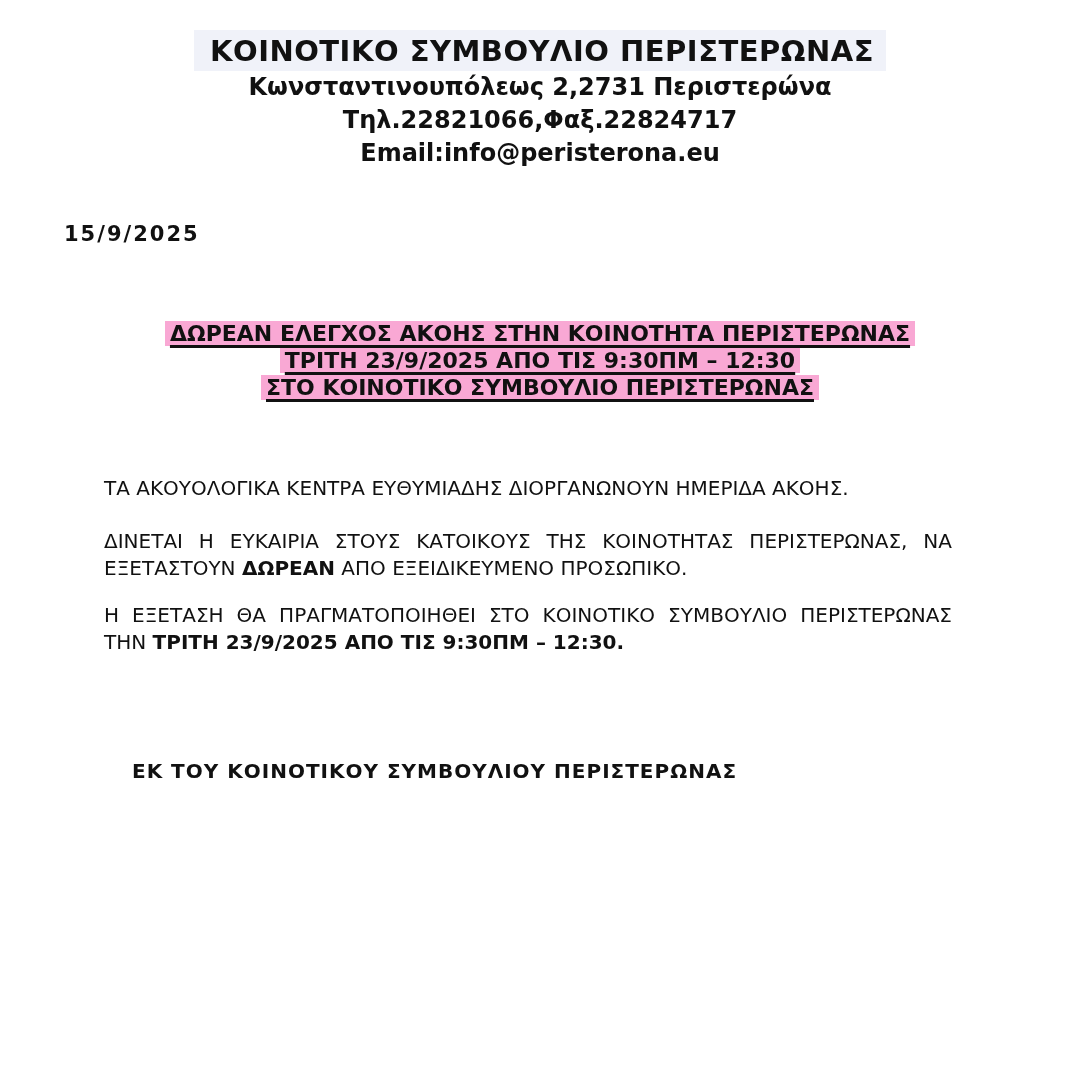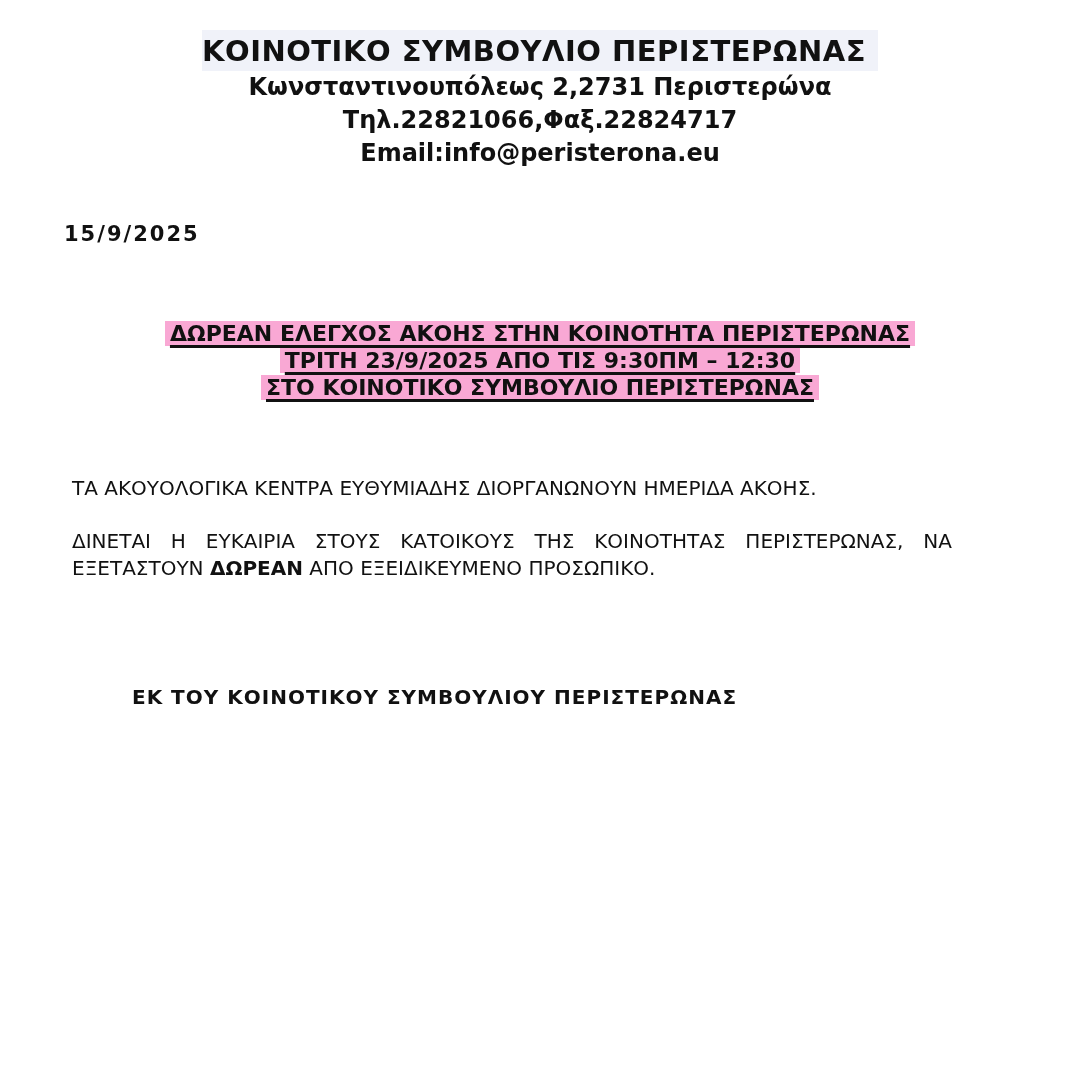--- a/index.html
+++ b/index.html
@@ -15,21 +15,21 @@
     padding-top: 30px;
     overflow: hidden;
   }
   .header { text-align: center; }
   .org-name {
     display: inline-block;
     font-size: 29px;
     font-weight: bold;
     letter-spacing: 0.5px;
     background: #f0f2f9;
-    padding: 3px 12px 2px 0;
+    padding: 3px 12px 2px 16px;
     line-height: 36px;
   }
   .header-line {
     font-size: 24px;
     line-height: 33px;
     font-weight: bold;
   }
   .date-line {
     margin: 52px 0 0 64px;
     font-size: 21px;
@@ -46,21 +46,21 @@
   }
   .title-line { display: block; }
   .title-line > span {
     background: #f9a8d4;
     padding: 0 5px;
     text-decoration: underline;
     text-decoration-thickness: 2.5px;
     text-underline-offset: 4px;
   }
   .content {
-    margin: 74px 128px 0 72px;
+    margin: 74px 128px 0 104px;
     font-size: 20px;
     line-height: 27px;
     text-align: justify;
   }
   .content p { margin: 0; }
   .para-2 { margin-top: 26px !important; }
   .para-3 { margin-top: 20px !important; }
   .bold-inline { font-weight: bold; }
   .footer-line {
     margin: 102px 0 0 132px;
@@ -98,17 +98,20 @@
     </span>
   </div>
 
   <div class="content">
     <p class="para-1">
       <span>ΤΑ ΑΚΟΥΟΛΟΓΙΚΑ ΚΕΝΤΡΑ ΕΥΘΥΜΙΑΔΗΣ ΔΙΟΡΓΑΝΩΝΟΥΝ ΗΜΕΡΙΔΑ ΑΚΟΗΣ.</span>
     </p>
     <p class="para-2">
       <span>ΔΙΝΕΤΑΙ Η ΕΥΚΑΙΡΙΑ ΣΤΟΥΣ ΚΑΤΟΙΚΟΥΣ ΤΗΣ ΚΟΙΝΟΤΗΤΑΣ ΠΕΡΙΣΤΕΡΩΝΑΣ, ΝΑ ΕΞΕΤΑΣΤΟΥΝ </span><span class="bold-inline">ΔΩΡΕΑΝ</span><span> ΑΠΟ ΕΞΕΙΔΙΚΕΥΜΕΝΟ ΠΡΟΣΩΠΙΚΟ.</span>
     </p>
+    <p class="para-3">
+      <span>Η ΕΞΕΤΑΣΗ ΘΑ ΠΡΑΓΜΑΤΟΠΟΙΗΘΕΙ ΣΤΟ ΚΟΙΝΟΤΙΚΟ ΣΥΜΒΟΥΛΙΟ ΠΕΡΙΣΤΕΡΩΝΑΣ ΤΗΝ </span><span class="bold-inline">ΤΡΙΤΗ 23/9/2025 ΑΠΟ ΤΙΣ 9:30ΠΜ – 12:30.</span>
+    </p>
   </div>
 
   <div class="footer-line">ΕΚ ΤΟΥ ΚΟΙΝΟΤΙΚΟΥ ΣΥΜΒΟΥΛΙΟΥ ΠΕΡΙΣΤΕΡΩΝΑΣ</div>
 
 </div>
 
 </body></html>

